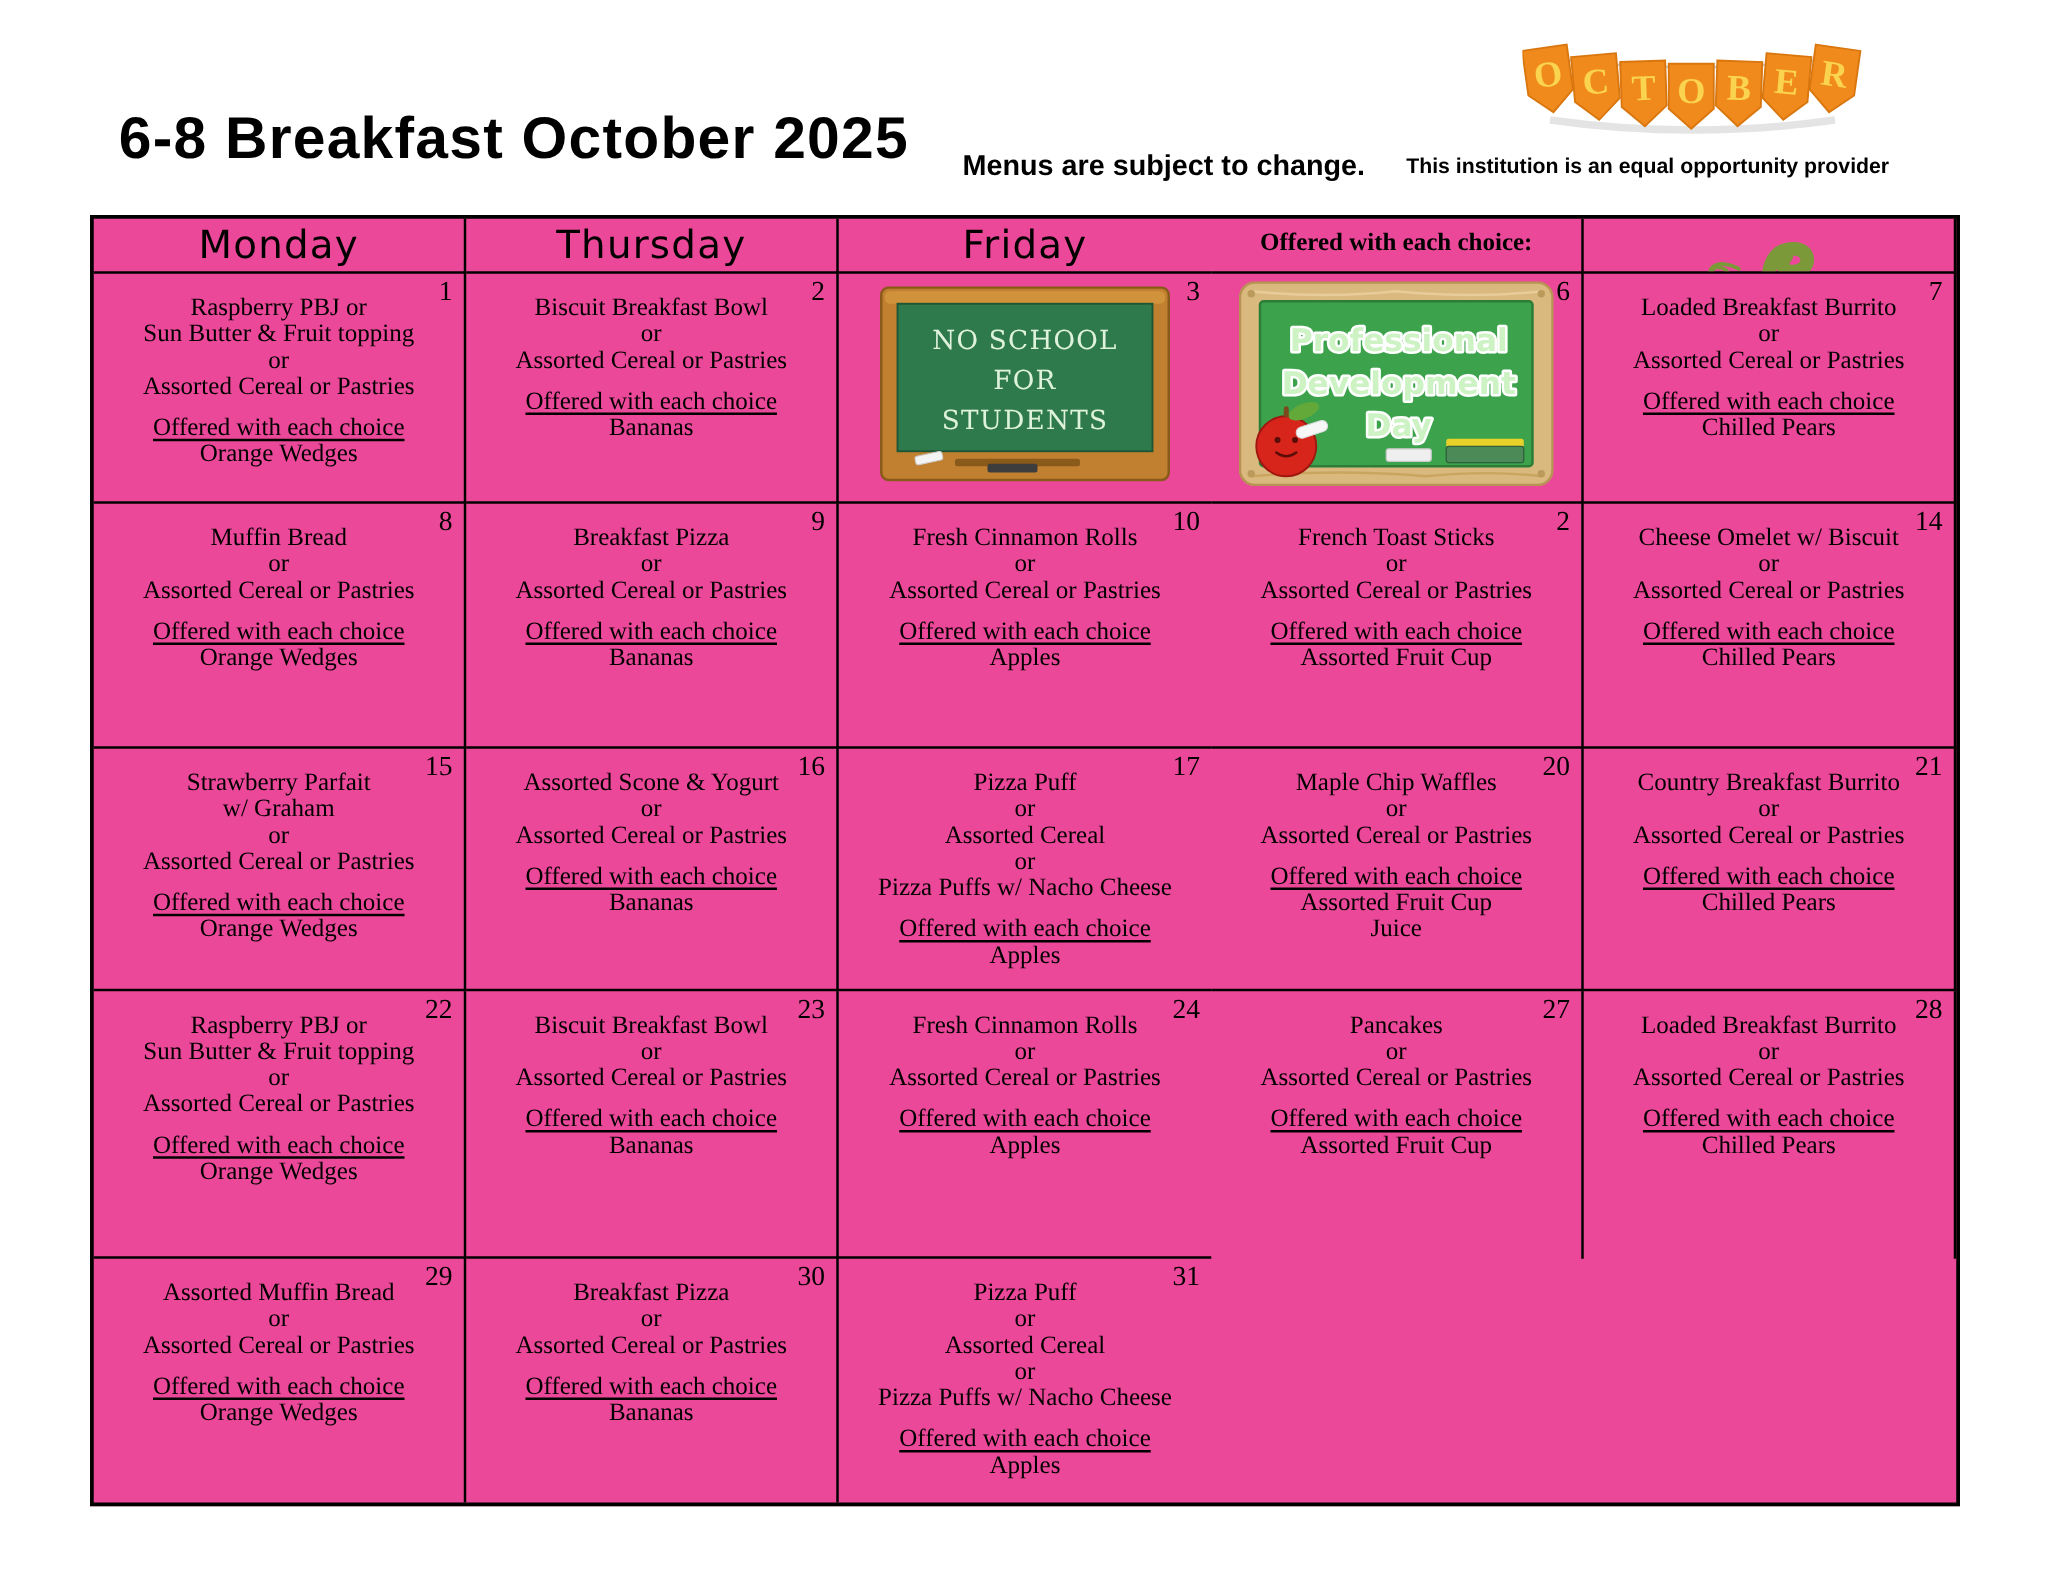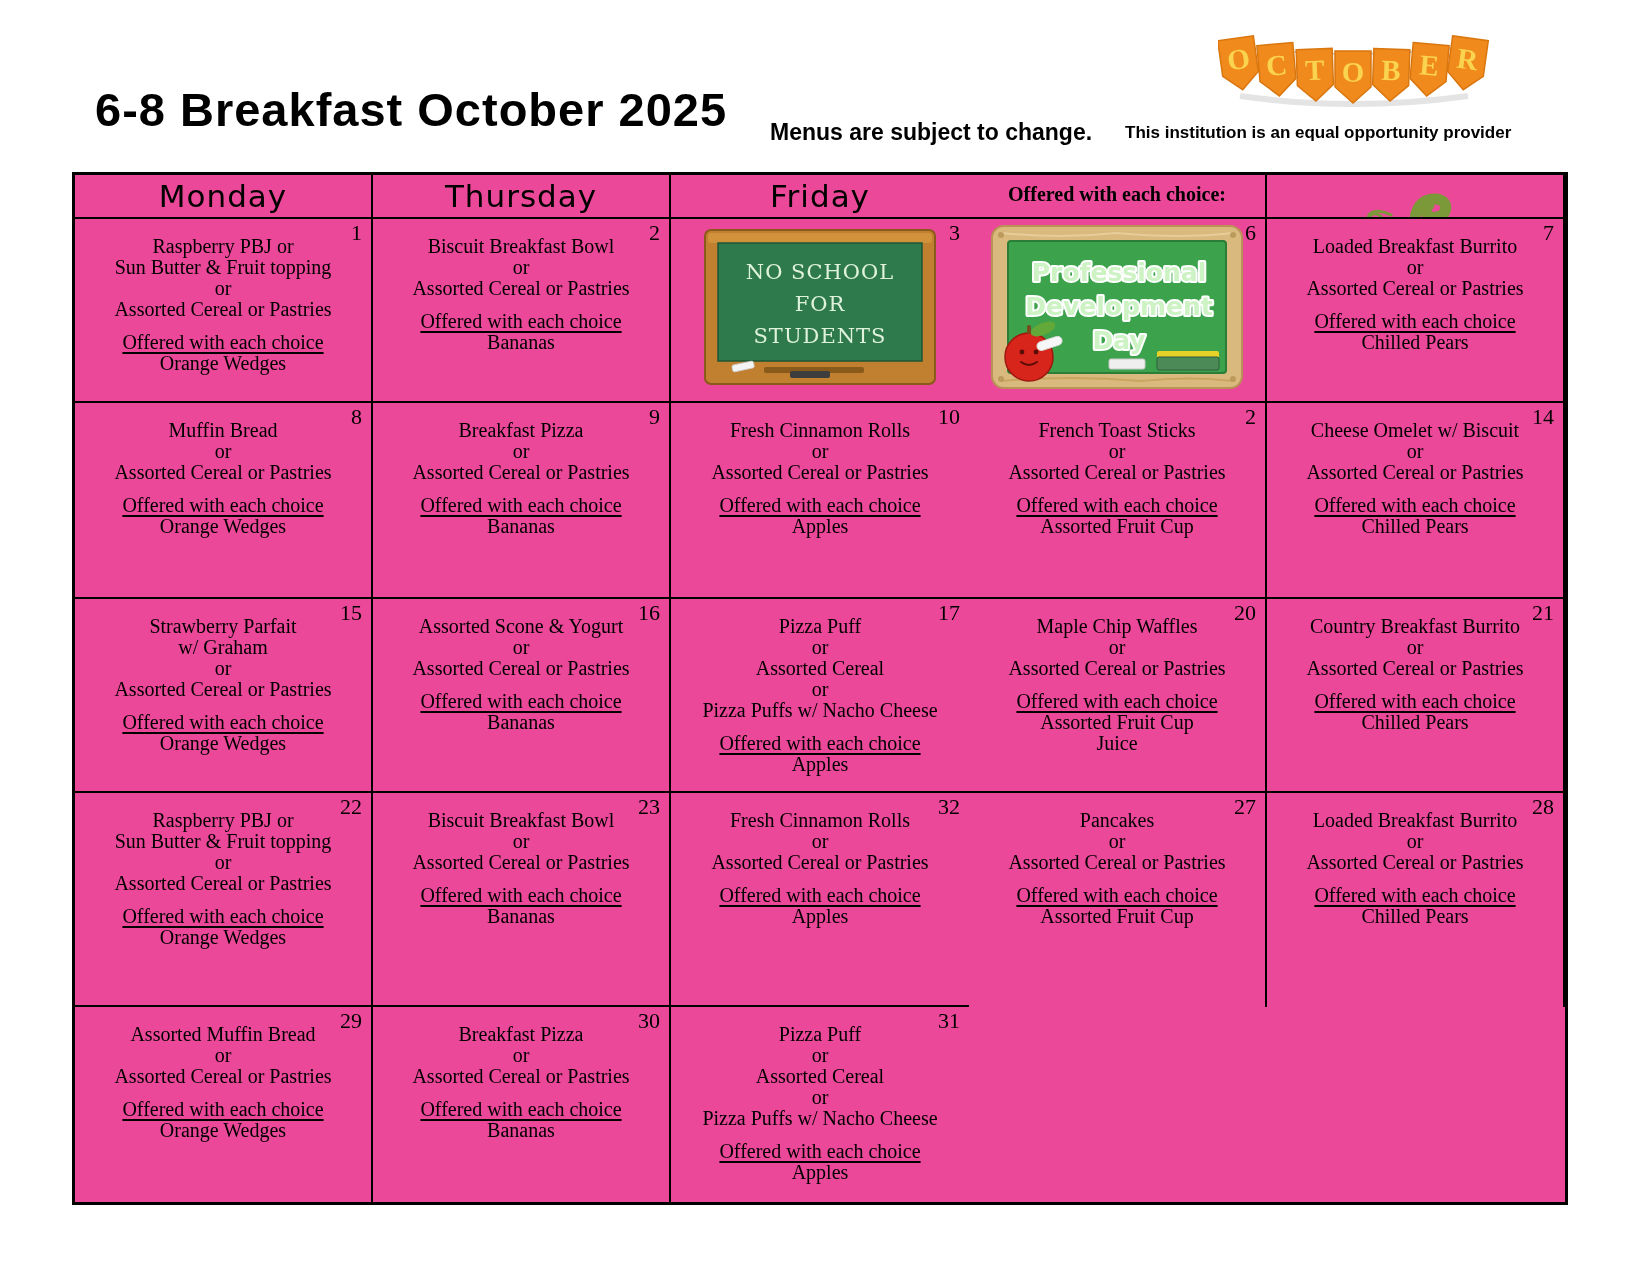--- a/index.html
+++ b/index.html
@@ -296,21 +296,21 @@
         <div class="daynum">23</div>
         <div class="lines">
           <div class="line">Biscuit Breakfast Bowl</div>
           <div class="line">or</div>
           <div class="line">Assorted Cereal or Pastries</div>
           <div class="line u">Offered with each choice</div>
           <div class="line">Bananas</div>
         </div>
       </div>
       <div class="cell last-col">
-        <div class="daynum">32</div>
+        <div class="daynum">24</div>
         <div class="lines">
           <div class="line">Fresh Cinnamon Rolls</div>
           <div class="line">or</div>
           <div class="line">Assorted Cereal or Pastries</div>
           <div class="line u">Offered with each choice</div>
           <div class="line">Apples</div>
         </div>
       </div>
       <div class="cell last-row">
         <div class="daynum">27</div>

